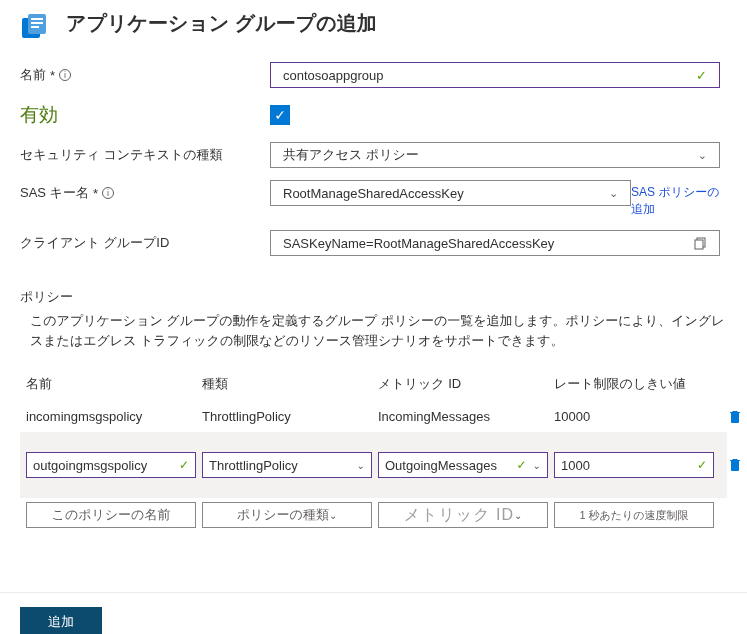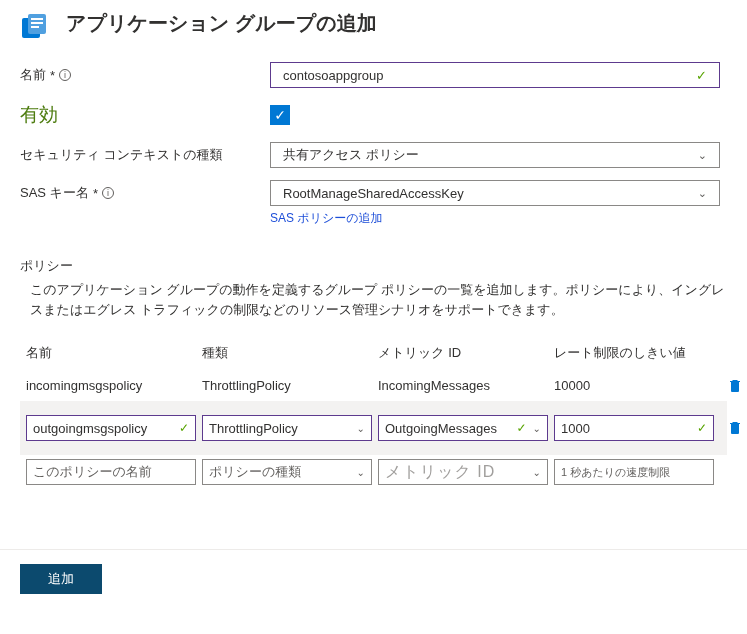--- a/index.html
+++ b/index.html
@@ -106,21 +106,21 @@
       color: #1d4ed8;
       font-size: 12px;
       margin-top: 4px;
       display: block;
       cursor: pointer;
     }
     .field-control-col {
       flex: 1;
       max-width: 450px;
       display: flex;
-      flex-direction: column;
+      flex-direction: row;
     }
     .section-heading {
       font-size: 13px;
       color: #323130;
       margin: 30px 20px 5px 20px;
     }
     .section-desc {
       font-size: 13px;
       color: #323130;
       margin: 5px 20px 15px 30px;
@@ -140,21 +140,21 @@
       font-size: 13px;
       color: #323130;
       padding: 10px 6px 8px 6px;
     }
     .policy-row.static {
       font-size: 13px;
       padding: 8px 6px;
     }
     .policy-row.editing {
       background: #f3f2f1;
-      padding: 14px 6px;
+      padding: 20px 6px;
     }
     .cell-input, .cell-select {
       height: 26px;
       border: 1px solid #8a8886;
       background: #fff;
       padding: 0 6px;
       font-size: 13px;
       display: flex;
       align-items: center;
       justify-content: space-between;
@@ -171,20 +171,21 @@
     }
     .cell-select .chevron { font-size: 10px; color: #605e5c; }
     .delete-icon {
       color: #0078d4;
       cursor: pointer;
       display: flex;
       justify-content: center;
     }
     .policy-row.new .cell-input, .policy-row.new .cell-select {
       border: 1px solid #8a8886;
+      justify-content: center;
     }
     .policy-row.new .placeholder {
       color: #605e5c;
     }
     .policy-row.new .metric-placeholder {
       color: #a19f9d;
       font-size: 16px;
       letter-spacing: 1px;
     }
     .footer {
@@ -261,20 +262,36 @@
     </div>
     <div class="field-control-col">
       <div class="select-input">
         <span>RootManageSharedAccessKey</span>
         <span class="chevron">⌄</span>
       </div>
       <span class="link-text">SAS ポリシーの追加</span>
     </div>
   </div>
 
+  <div class="field-row">
+    <div class="field-label">
+      <span>クライアント グループID</span>
+    </div>
+    <div class="field-control">
+      <div class="readonly-input">
+        <span>SASKeyName=RootManageSharedAccessKey</span>
+        <span class="copy-icon">
+          <svg width="13" height="13" viewBox="0 0 13 13">
+              <rect x="3" y="1" width="8" height="9" fill="none" stroke="#605e5c"></rect>
+              <rect x="1" y="3" width="8" height="9" fill="#fff" stroke="#605e5c"></rect>
+            </svg>
+        </span>
+      </div>
+    </div>
+  </div>
 
 </div>
 
 <div class="section-heading">ポリシー</div>
 <div class="section-desc">このアプリケーション グループの動作を定義するグループ ポリシーの一覧を追加します。ポリシーにより、イングレスまたはエグレス トラフィックの制限などのリソース管理シナリオをサポートできます。</div>
 
 <div class="policy-table">
 
   <div class="policy-header">
     <div>名前</div>

